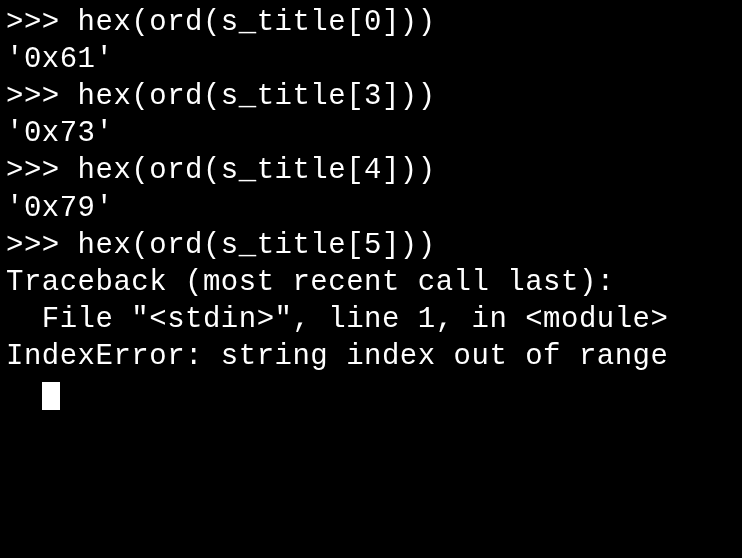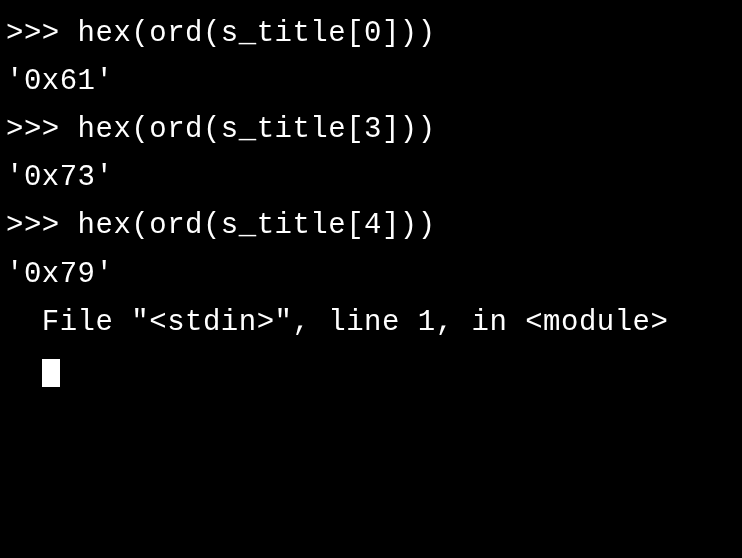--- a/index.html
+++ b/index.html
@@ -14,36 +14,38 @@
       font-size: 29px;
       line-height: 1.28;
       padding: 4px 6px;
       width: 742px;
       height: 558px;
       overflow: hidden;
       letter-spacing: 0.5px;
     }
     .line {
       white-space: pre;
-      margin-top: 11px;
     }
     .cursor {
       display: inline-block;
       width: 18px;
       height: 28px;
       background: #ffffff;
       vertical-align: text-bottom;
       margin-left: 36px;
     }
   </style>
 </head>
 <body>
 
 <div>
   <div class="line">&gt;&gt;&gt; hex(ord(s_title[0]))</div>
   <div class="line">'0x61'</div>
   <div class="line">&gt;&gt;&gt; hex(ord(s_title[3]))</div>
   <div class="line">'0x73'</div>
   <div class="line">&gt;&gt;&gt; hex(ord(s_title[4]))</div>
   <div class="line">'0x79'</div>
+  <div class="line">&gt;&gt;&gt; hex(ord(s_title[5]))</div>
+  <div class="line">Traceback (most recent call last):</div>
   <div class="line">  File "&lt;stdin&gt;", line 1, in &lt;module&gt;</div>
+  <div class="line">IndexError: string index out of range</div>
   <div class="line"><span class="cursor"></span></div>
 </div>
 
 </body></html>

